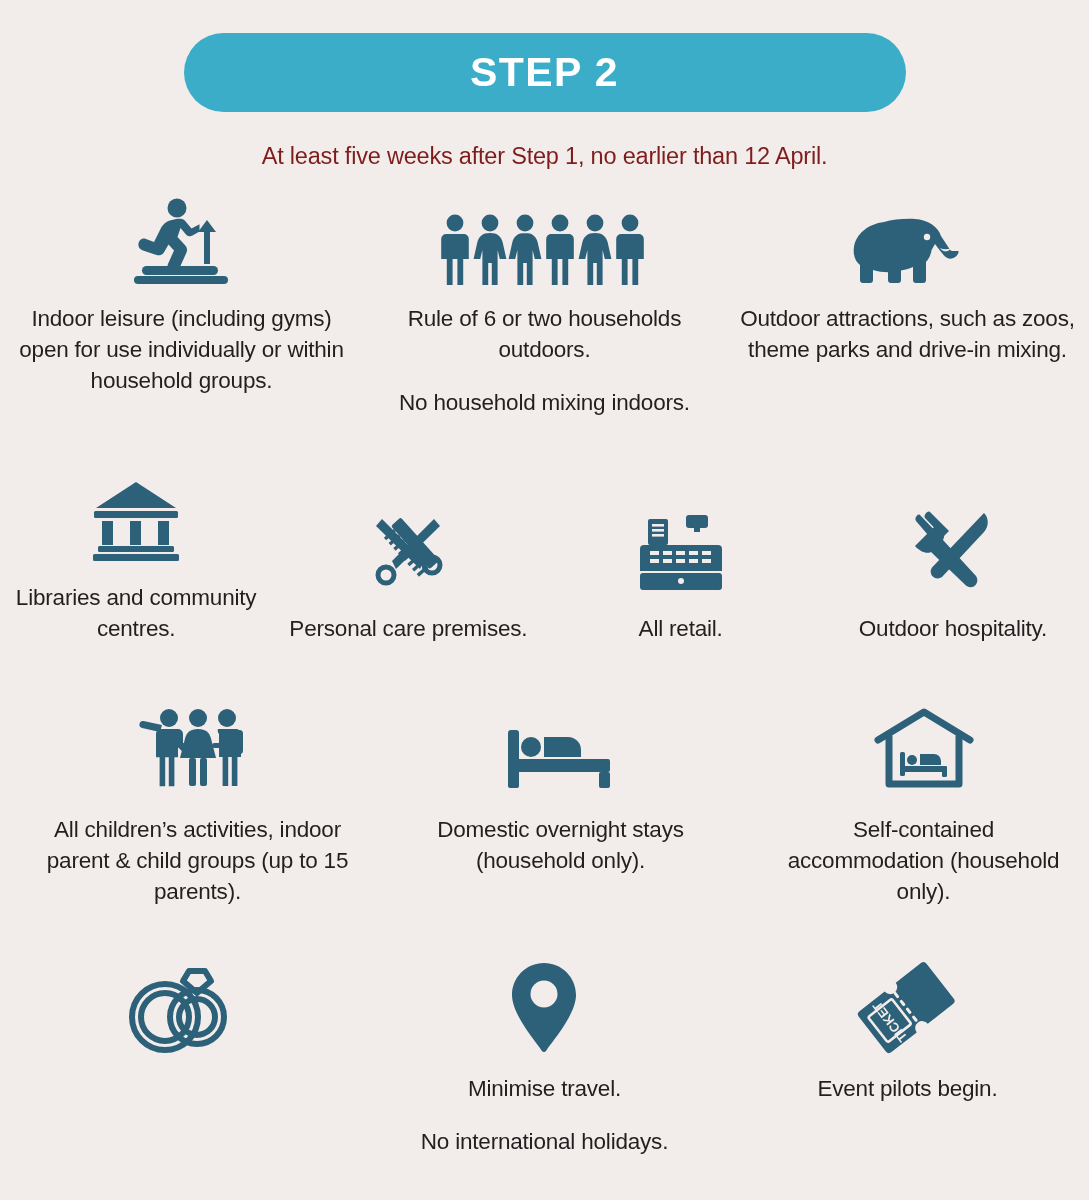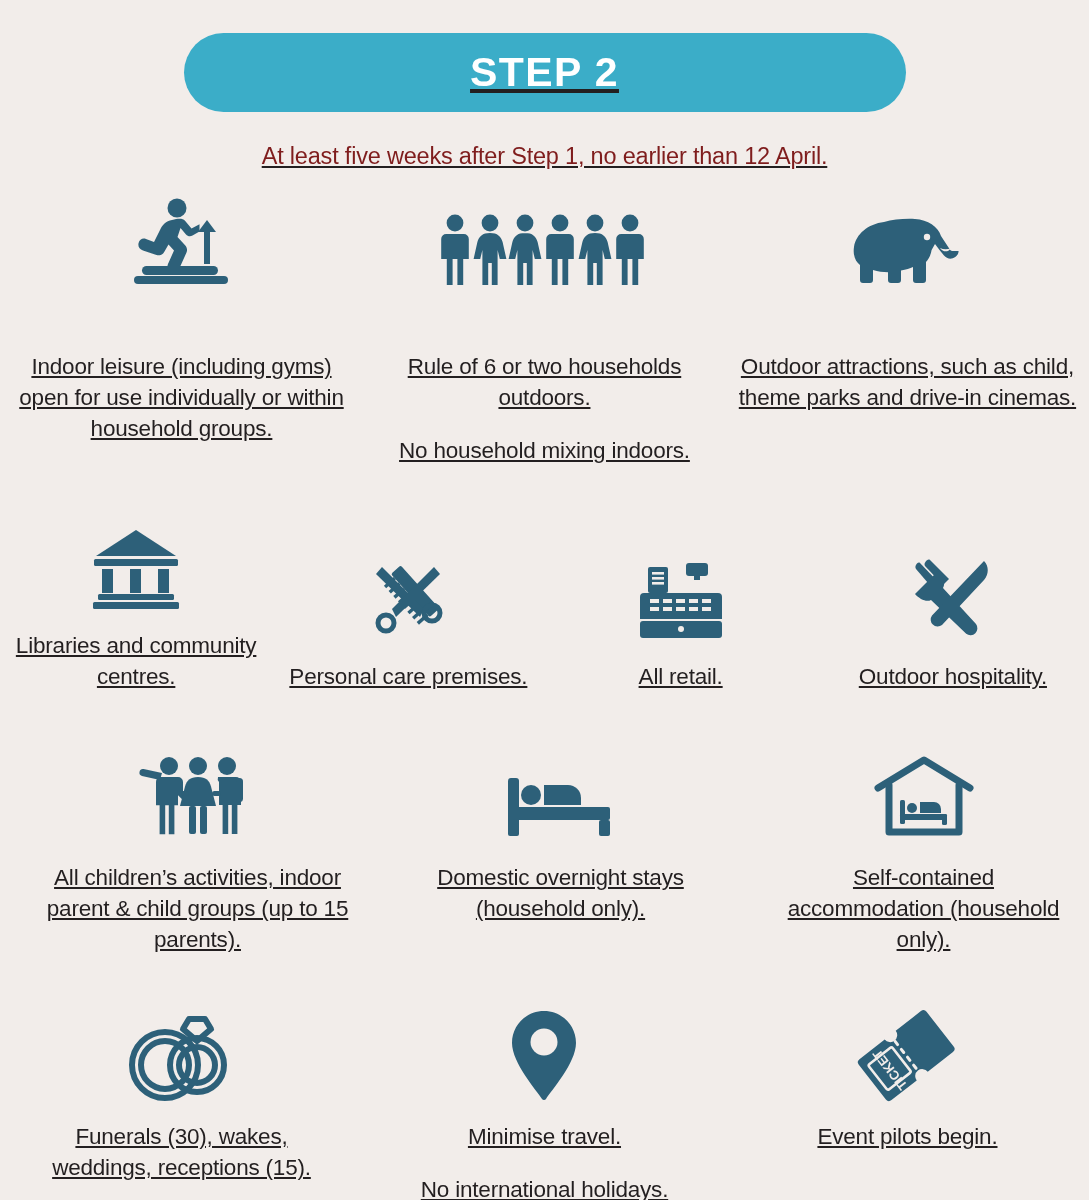--- a/index.html
+++ b/index.html
@@ -14,21 +14,20 @@
     font-family: "Liberation Sans", sans-serif;
     color: #231f20;
     overflow: hidden;
   }
   .page {
     position: relative;
     width: 1089px;
     height: 974px;
     background: #f2edea;
     box-sizing: border-box;
-    text-decoration: underline;
   }
 
   
   .header-wrap {
     padding-top: 33px;
     display: flex;
     justify-content: center;
   }
   .step-banner {
     width: 722px;
@@ -77,21 +76,21 @@
     color: #231f20;
     letter-spacing: -0.2px;
   }
   .caption .para2 {
     display: block;
     margin-top: 22px;
   }
 
   
   .row-1 { margin-top: 24px; }
-  .row-1 .cell { width: 33.333%; gap: 48px; }
+  .row-1 .cell { width: 33.333%; }
   .row-1 .icon-box { height: 92px; }
   .row-1 .caption { margin-top: 17px; }
 
   .row-2 { margin-top: 52px; }
   .row-2 .cell { width: 25%; justify-content: flex-end; }
   .row-2 .icon-box { height: 92px; }
   .row-2 .caption { margin-top: 20px; }
 
   .row-3 { margin-top: 54px; }
   .row-3 .cell { width: 33.333%; margin-left: 32px; }
@@ -190,21 +189,21 @@
       <div class="icon-box">
         <svg width="118" height="78" viewBox="0 0 118 78">
           <g class="fill-ic">
             <path d="M36 14 C20 16 8 26 6 39 C4.6 48 8 54 12 57 L12 72 a3 3 0 0 0 3 3 h7 a3 3 0 0 0 3 -3 L25 62 c5 1.6 10 2.2 15 2.2 l0 7.8 a3 3 0 0 0 3 3 h7 a3 3 0 0 0 3 -3 l0 -9.5 c5 -0.8 9 -2 12 -3.4 l0 12.9 a3 3 0 0 0 3 3 h7 a3 3 0 0 0 3 -3 l0 -18 c3 -3.4 5 -7.6 5.6 -12 L87 36 c3 4 6 8 9 11.5 c2 2.4 5 3.6 8 3 c4 -0.8 6.4 -4 6.6 -7.6 l-6.2 0 c-0.8 0 -1.6 -0.4 -2.2 -1 L93 28 C90 18.5 80 11.8 67 11 C56 10.4 45 11.6 36 14 Z"></path>
             <circle cx="79" cy="29" r="3.2" fill="#f2edea"></circle>
             <path d="M92 40 c3 1.4 7 1.6 10.5 0.4 c-2 3.4 -7 4.6 -10.5 -0.4 z" fill="#f2edea"></path>
           </g>
         </svg>
       </div>
       <div class="caption cap-wide">
-        <span>Outdoor attractions, such as child, theme parks and drive-in cinemas.</span>
+        <span>Outdoor attractions, such as zoos, theme parks and drive-in mixing.</span>
       </div>
     </div>
 
   </div>
 
   <div class="row row-2">
 
     <div class="cell">
       <div class="icon-box">
         <svg width="92" height="82" viewBox="0 0 92 82">
@@ -394,23 +393,20 @@
         <svg width="120" height="96" viewBox="0 0 120 96">
           <g class="stroke-ic" stroke-width="6">
             <circle cx="44" cy="58" r="33"></circle>
             <circle cx="44" cy="58" r="24"></circle>
             <circle cx="76" cy="58" r="27"></circle>
             <circle cx="76" cy="58" r="18"></circle>
             <path d="M68 12 L84 12 L90 22 L76 34 L62 22 Z" stroke-linejoin="round"></path>
           </g>
         </svg>
       </div>
-      <div class="caption cap-narrow">
-        <span>Funerals (30), wakes, weddings, receptions (15).</span>
-      </div>
     </div>
 
     <div class="cell">
       <div class="icon-box">
         <svg width="70" height="94" viewBox="0 0 70 94">
           <path class="fill-ic" d="M35 2 C17.3 2 3 16.3 3 34 C3 54 28 82 33 90 a2.4 2.4 0 0 0 4 0 C42 82 67 54 67 34 C67 16.3 52.7 2 35 2 Z"></path>
           <circle cx="35" cy="33" r="13.5" fill="#f2edea"></circle>
         </svg>
       </div>
       <div class="caption cap-mid">

